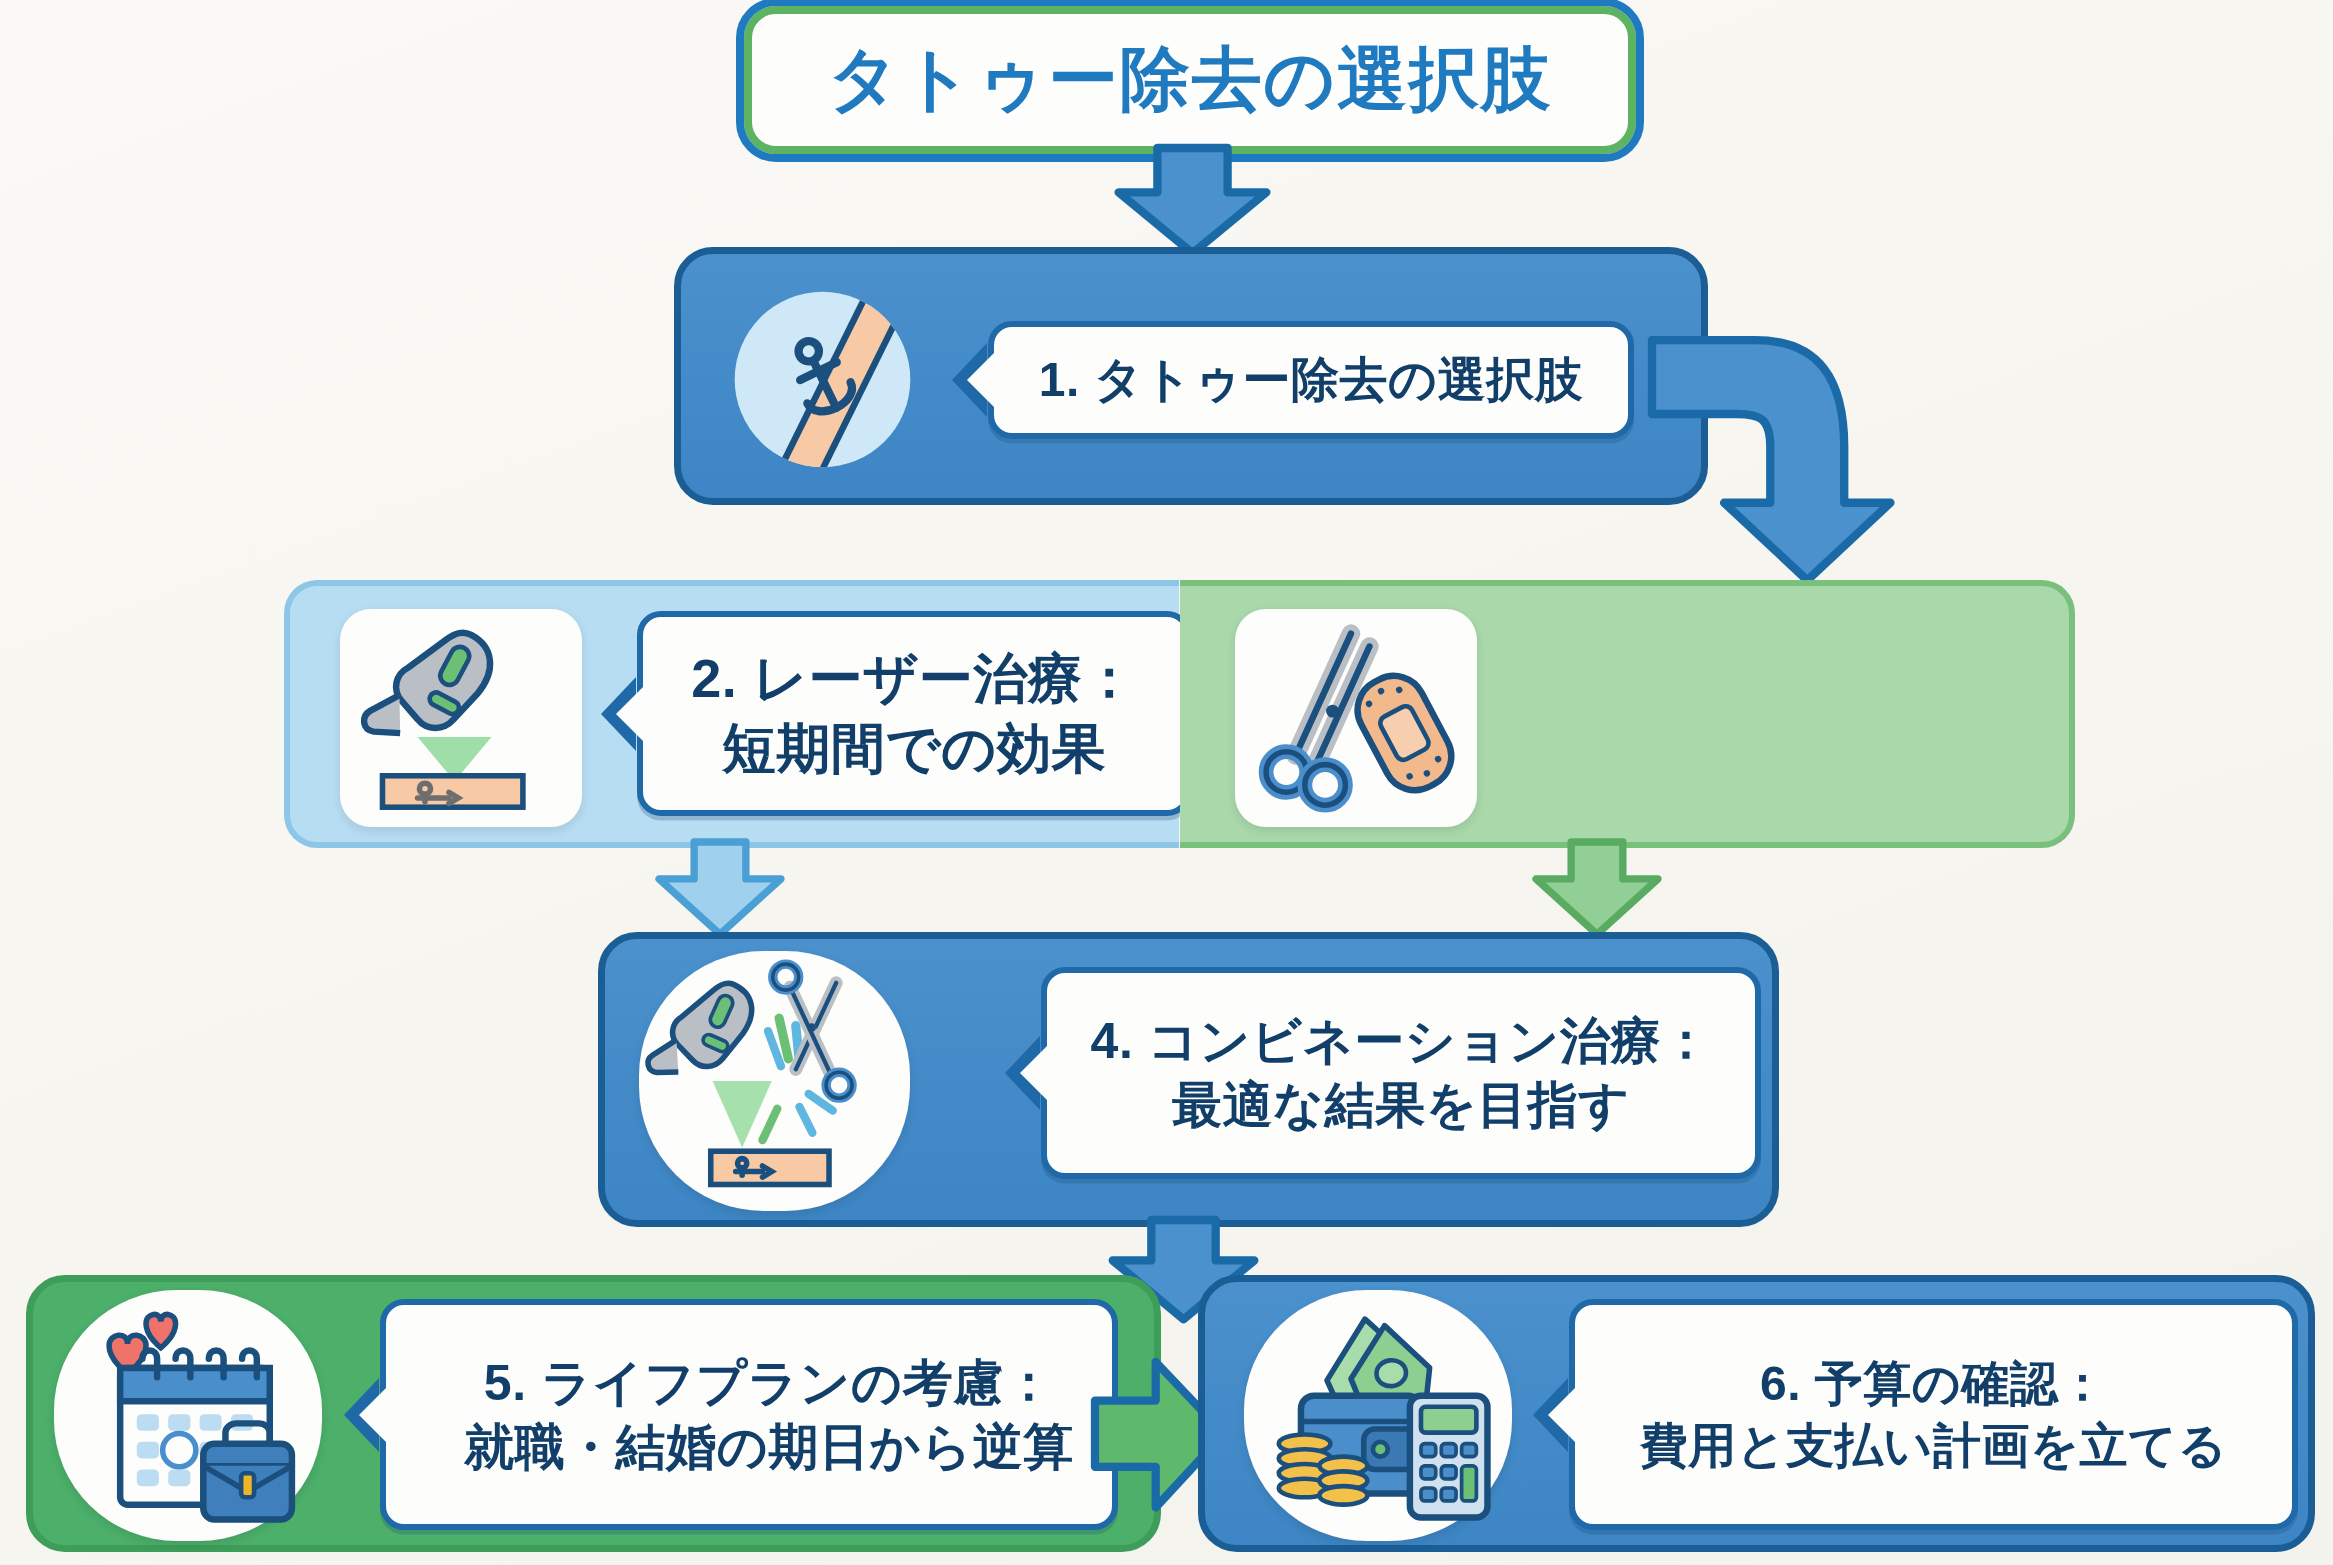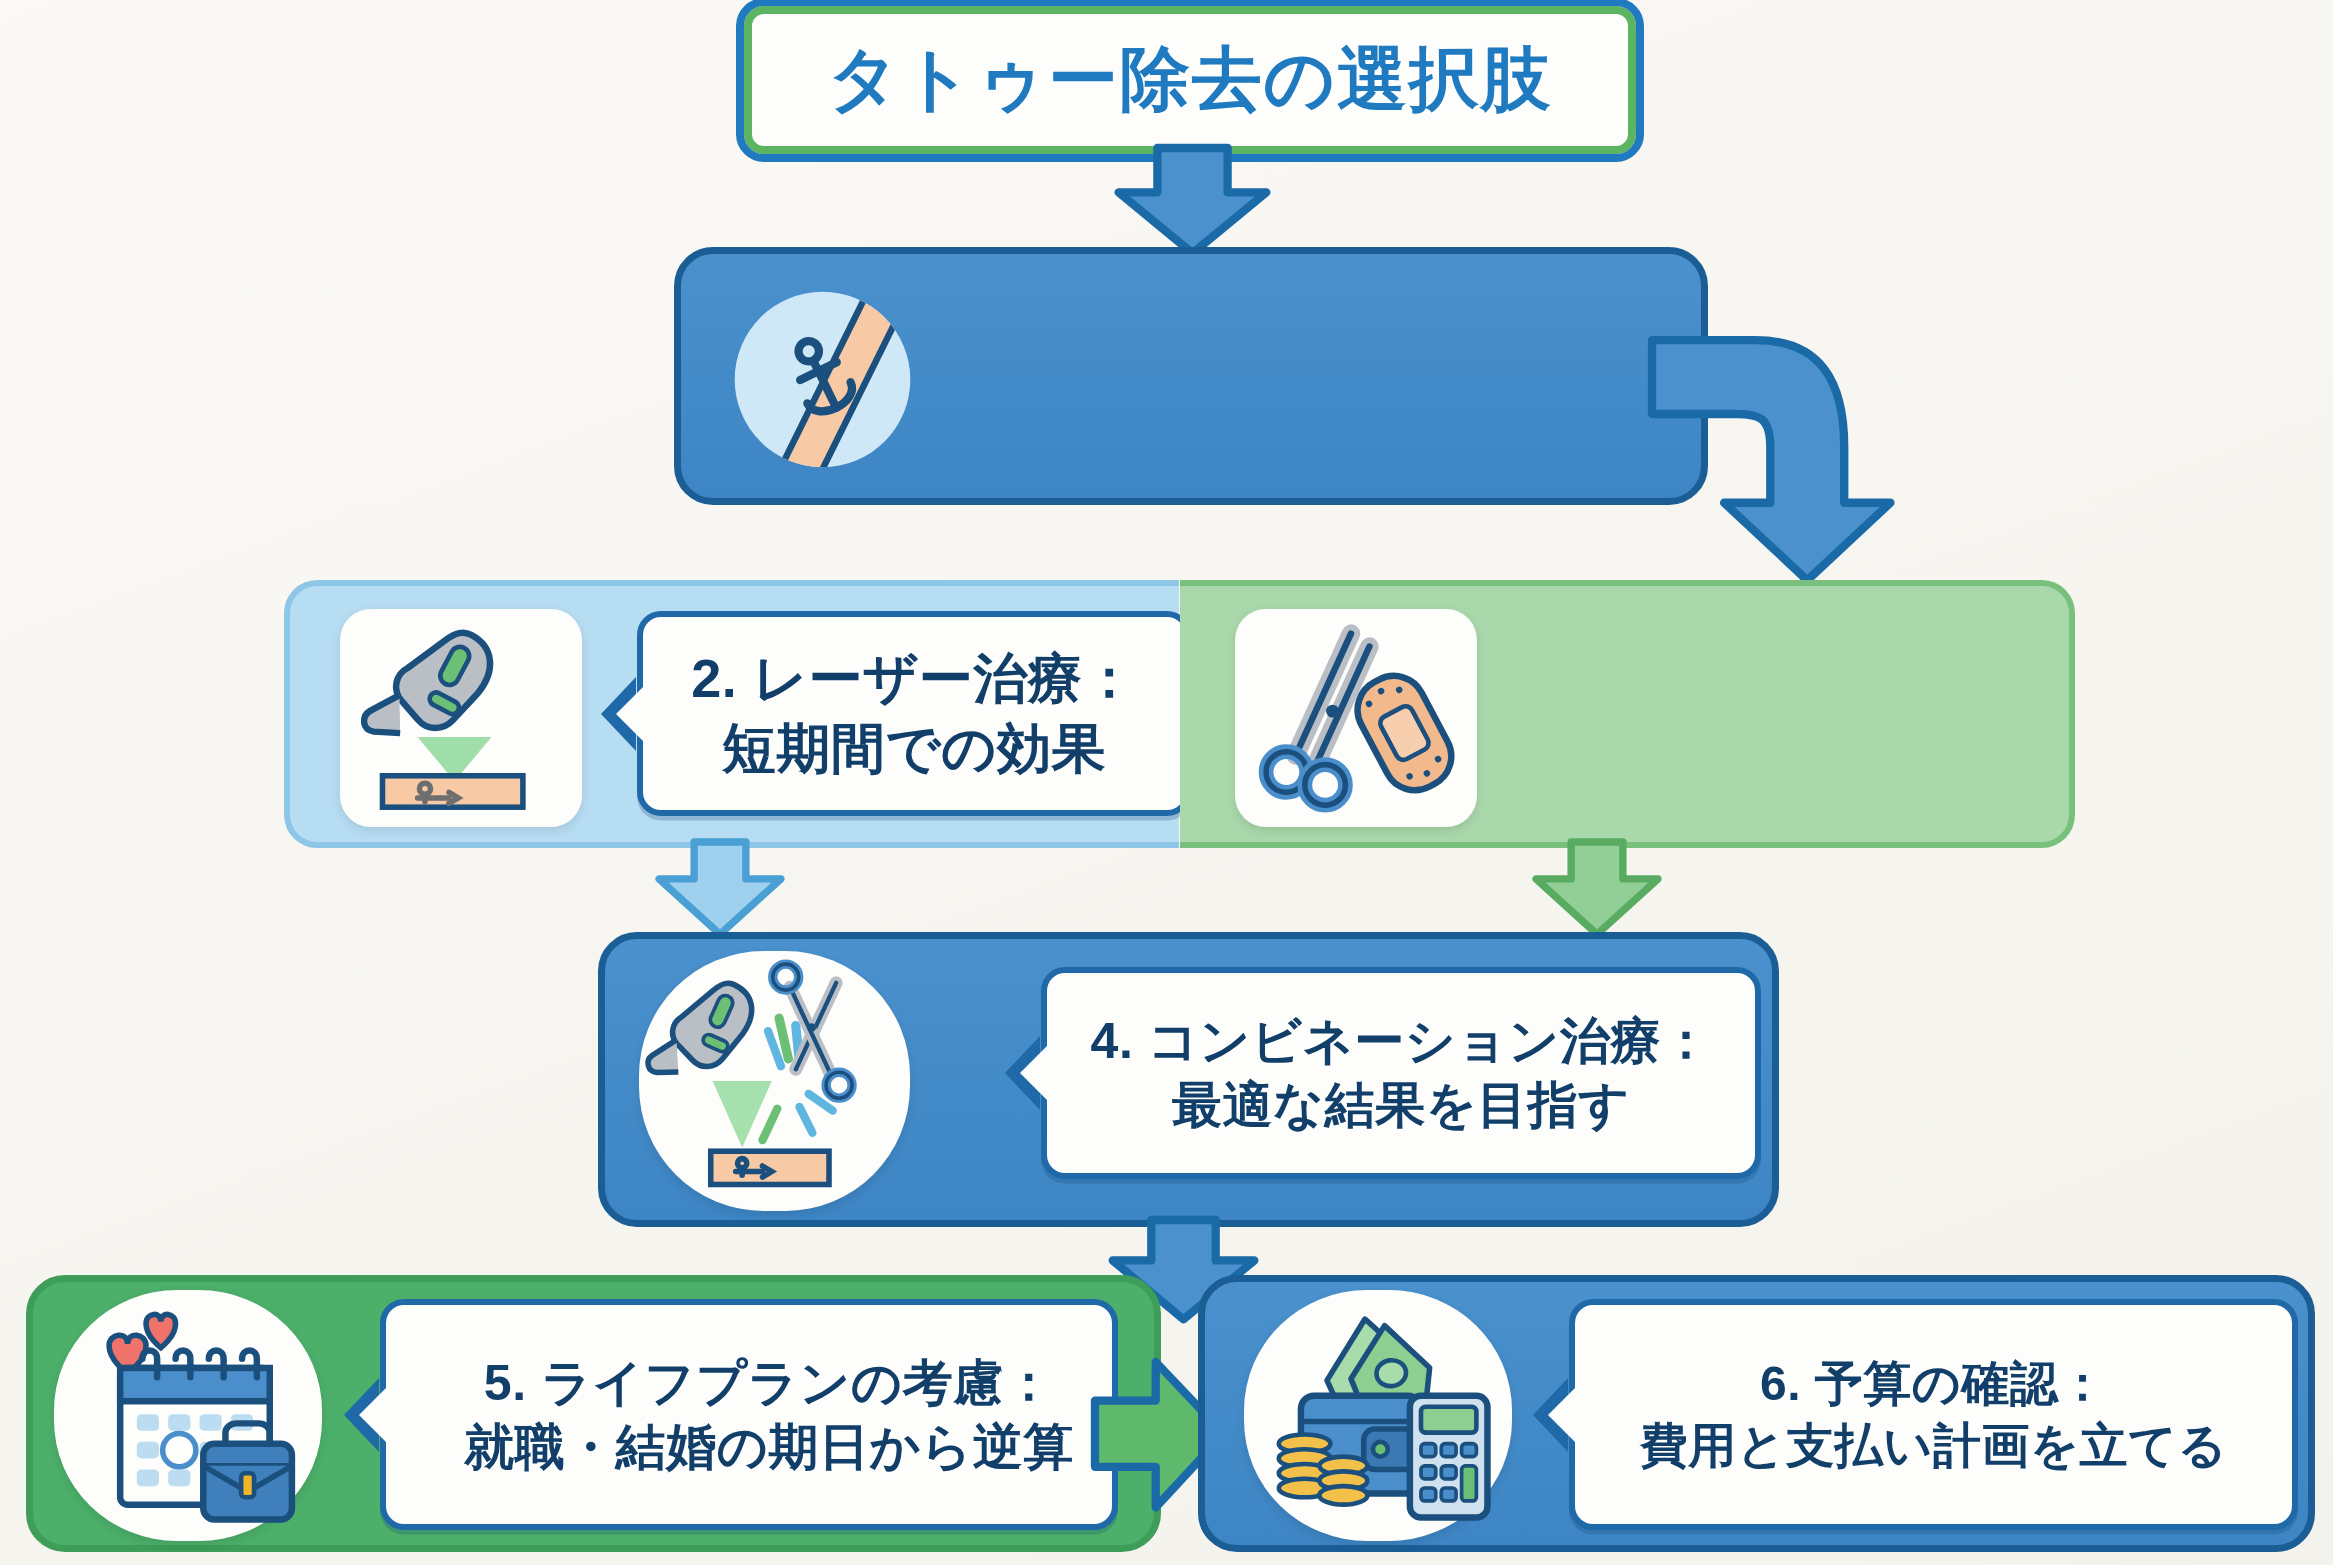--- a/index.html
+++ b/index.html
@@ -56,21 +56,21 @@
     border-right:28px solid #fdfdfb;
     left:-27px;
   }
 
   
   #title-box {
     position:absolute;
     left:744px; top:5.5px; width:892px; height:148px;
     background:#fdfdfb;
     border:8.3px solid #5cb462;
-    border-radius:20px;
+    border-radius:32px;
     outline:8.3px solid #1f7ac0;
     display:flex; align-items:center; justify-content:center;
   }
   #title-box .txt{
     font-size:70px; font-weight:700; color:#1f7ac0;
     letter-spacing:1.8px;
     text-shadow:0 2.8px 4.6px rgba(255,255,255,.95);
   }
 
   
@@ -154,20 +154,23 @@
         <path d="M98 198 L196 0" stroke="#1b4f7e" stroke-width="7" fill="none"></path>
       </g>
       <g transform="translate(99,99) rotate(-26)" stroke="#1b4f7e" stroke-width="9" fill="none" stroke-linecap="round">
         <circle cx="0" cy="-34" r="11"></circle>
         <path d="M0 -22 L0 34"></path>
         <path d="M-22 -10 L22 -10"></path>
         <path d="M-26 16 C-26 40, 26 40, 26 16"></path>
       </g>
     </svg>
   </div>
+  <div class="bubble notch-l" style="left:988px; top:321px; width:646px; height:118px;">
+    <span class="txt" style="font-size:48px;">1. タトゥー除去の選択肢</span>
+  </div>
 
   <div class="arrow" style="left:1652px; top:329px; width:268px; height:268px;">
     <svg width="268" height="268" viewBox="0 0 290 290">
       <path d="M0 12
                L112 12
                C182 12, 208 56, 208 128
                L208 188
                L258 188
                L168 272
                L78 188

